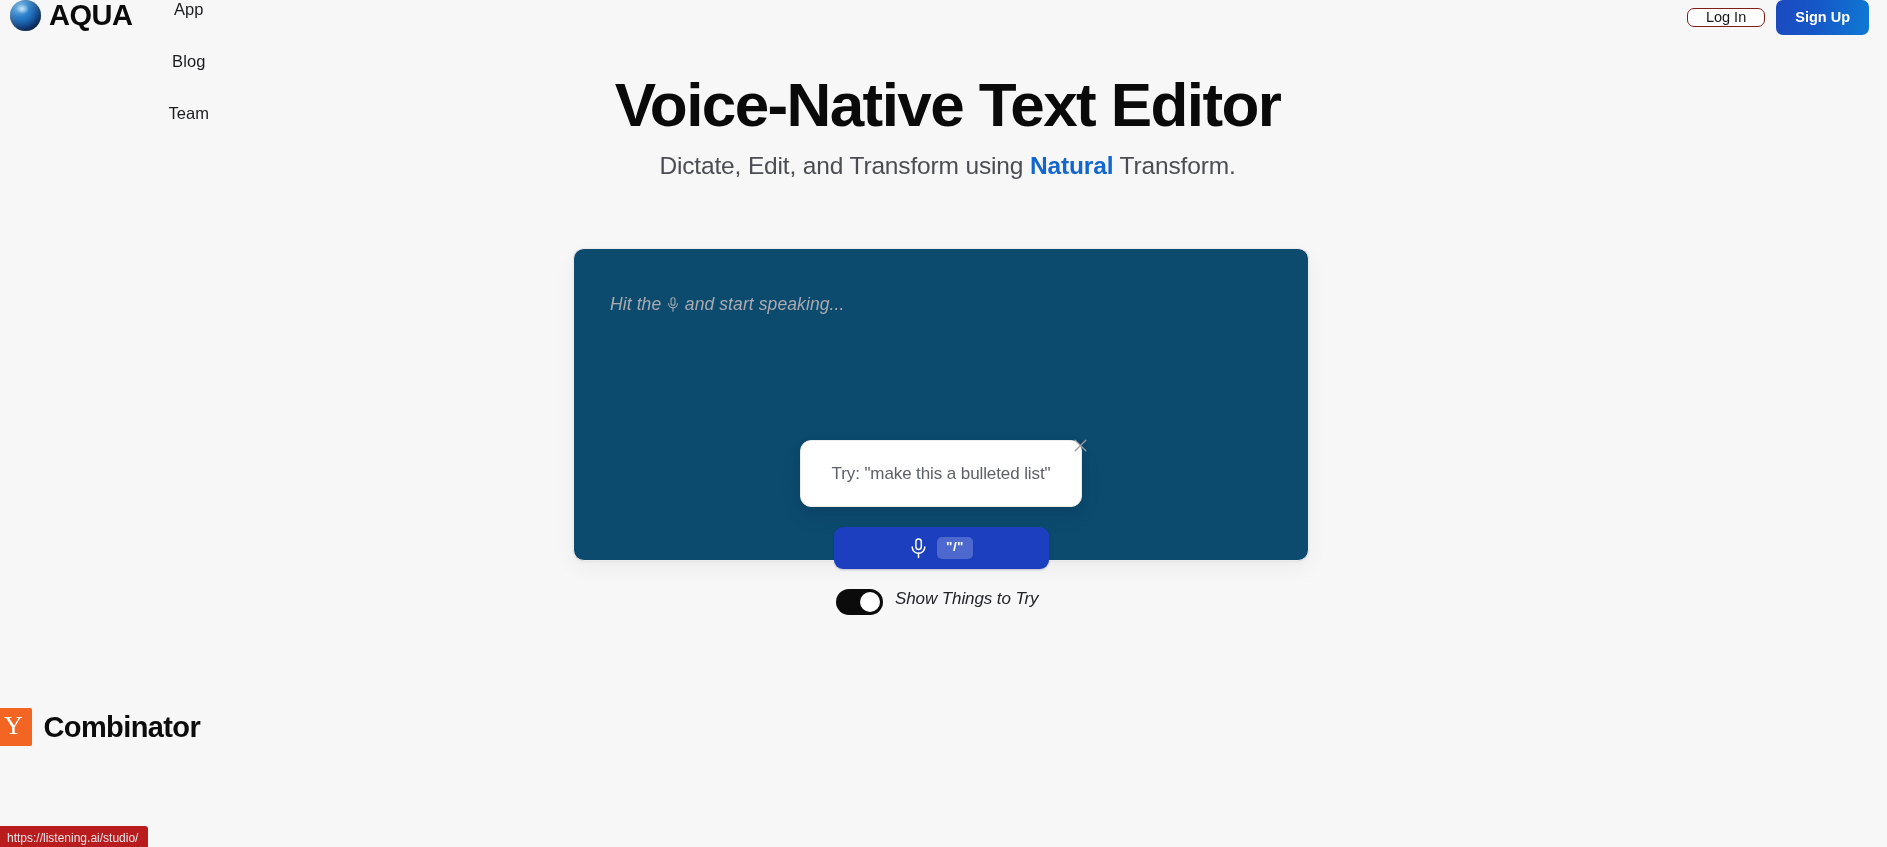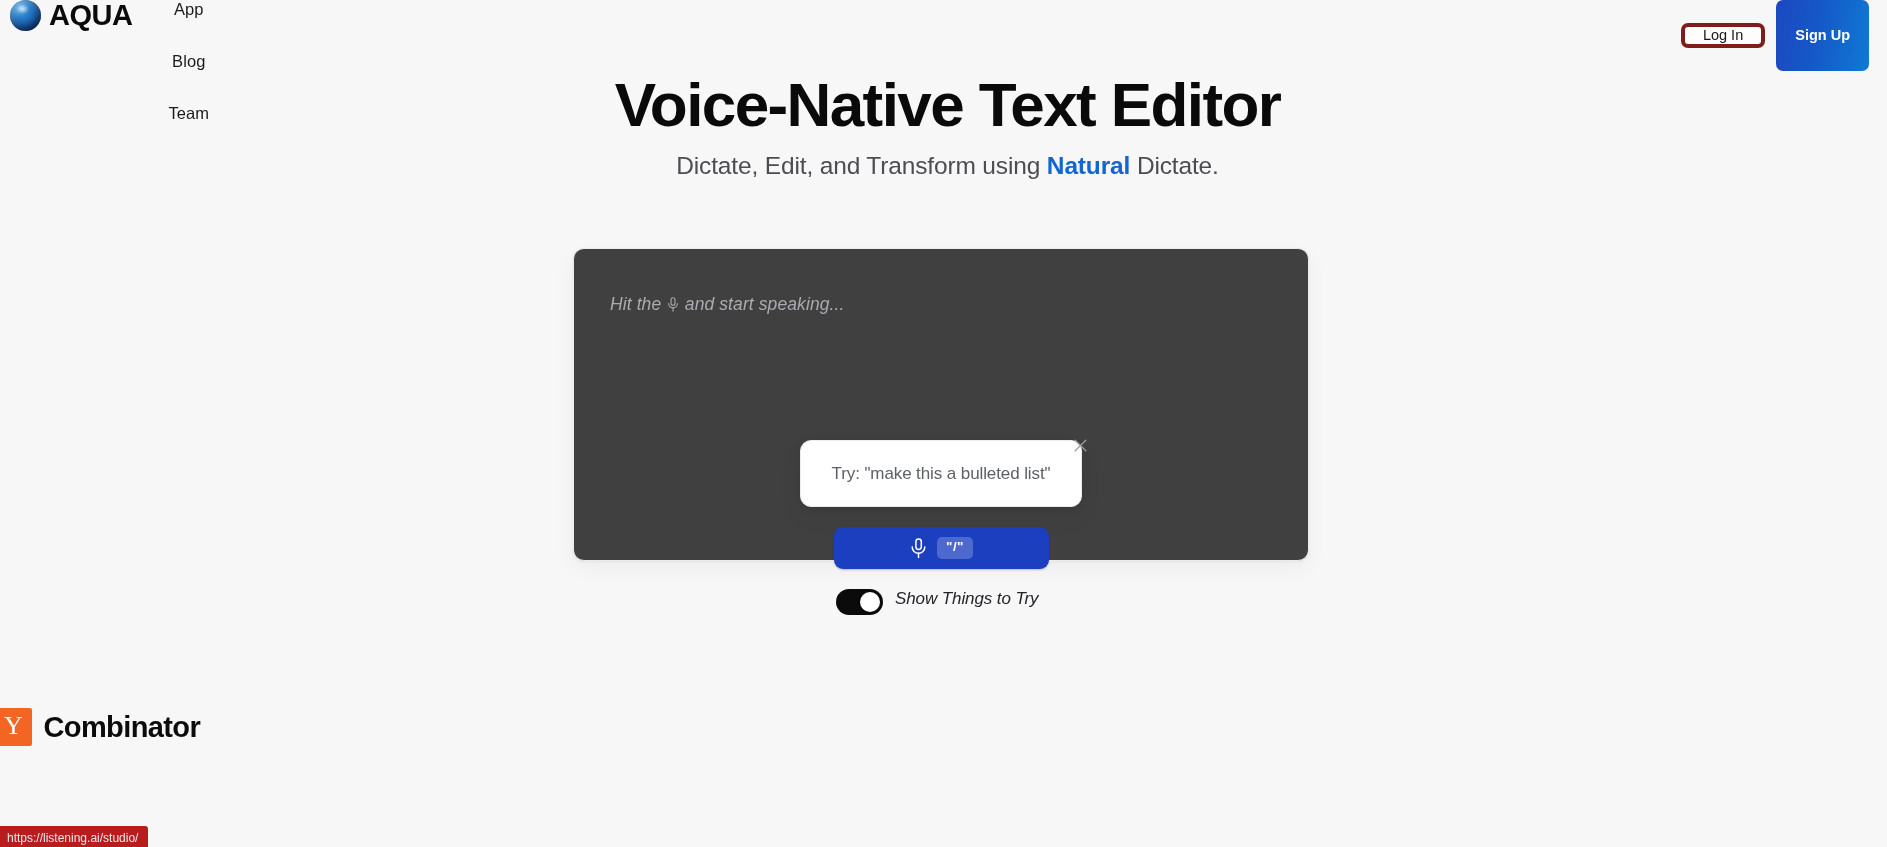--- a/index.html
+++ b/index.html
@@ -79,34 +79,34 @@
   .header-right {
     margin-left: auto;
     display: flex;
     align-items: center;
     gap: 11px;
   }
   .btn-login {
     font-size: 14.5px;
     color: #17181a;
     background: #fdfdfd;
-    border: 4px solid #7f1d1d;
+    border: 1px solid #7f1d1d;
     border-radius: 7px;
     padding: 0 18px;
     cursor: pointer;
     line-height: 1.15;
   }
   .btn-signup {
     font-size: 14.5px;
     font-weight: 700;
     color: #ffffff;
     background: linear-gradient(100deg, #1c49bf 0%, #1558c8 45%, #0f7ad4 100%);
     border: none;
     border-radius: 7px;
-    padding: 27px 19px;
+    padding: 9px 19px;
     cursor: pointer;
     line-height: 1.15;
   }
 
   
   .hero {
     position: absolute;
     top: 72px;
     left: 8px; right: 0;
     text-align: center;
@@ -130,21 +130,21 @@
     font-weight: 700;
   }
 
   
   .editor-card {
     position: absolute;
     left: 573px;
     top: 248px;
     width: 736px;
     height: 313px;
-    background: #404040;
+    background: #0c4a6e;
     border: 1px solid #ececee;
     border-radius: 11px;
     box-shadow: 0 1px 3px rgba(16,18,24,.05), 0 8px 22px rgba(16,18,24,.045);
   }
   .editor-placeholder {
     position: absolute;
     left: 36px;
     top: 45px;
     font-size: 17.5px;
     font-style: italic;
@@ -339,21 +339,21 @@
 
     <div class="header-right">
       <button class="btn-login">Log In</button>
       <button class="btn-signup">Sign Up</button>
     </div>
   </div>
 
   <div class="hero">
     <h1 class="headline">Voice-Native Text Editor</h1>
     <p class="subhead">
-      <span>Dictate, Edit, and Transform using </span><span class="accent">Natural</span><span> Dictate.</span>
+      <span>Dictate, Edit, and Transform using </span><span class="accent">Natural</span><span> Transform.</span>
     </p>
   </div>
 
   <div class="editor-card">
     <div class="editor-placeholder">
       <span>Hit the </span><span class="mic-glyph">
         <svg width="12" height="15" viewBox="0 0 12 15" fill="none" xmlns="http://www.w3.org/2000/svg" style="vertical-align:-2px">
           <rect x="4" y="0.7" width="4" height="7.6" rx="2" stroke="#a9abb0" stroke-width="1.1"></rect>
           <path d="M1.6 6.6c0 2.4 2 4.3 4.4 4.3s4.4-1.9 4.4-4.3" stroke="#a9abb0" stroke-width="1.1" fill="none" stroke-linecap="round"></path>
           <line x1="6" y1="11" x2="6" y2="14.2" stroke="#a9abb0" stroke-width="1.1" stroke-linecap="round"></line>

